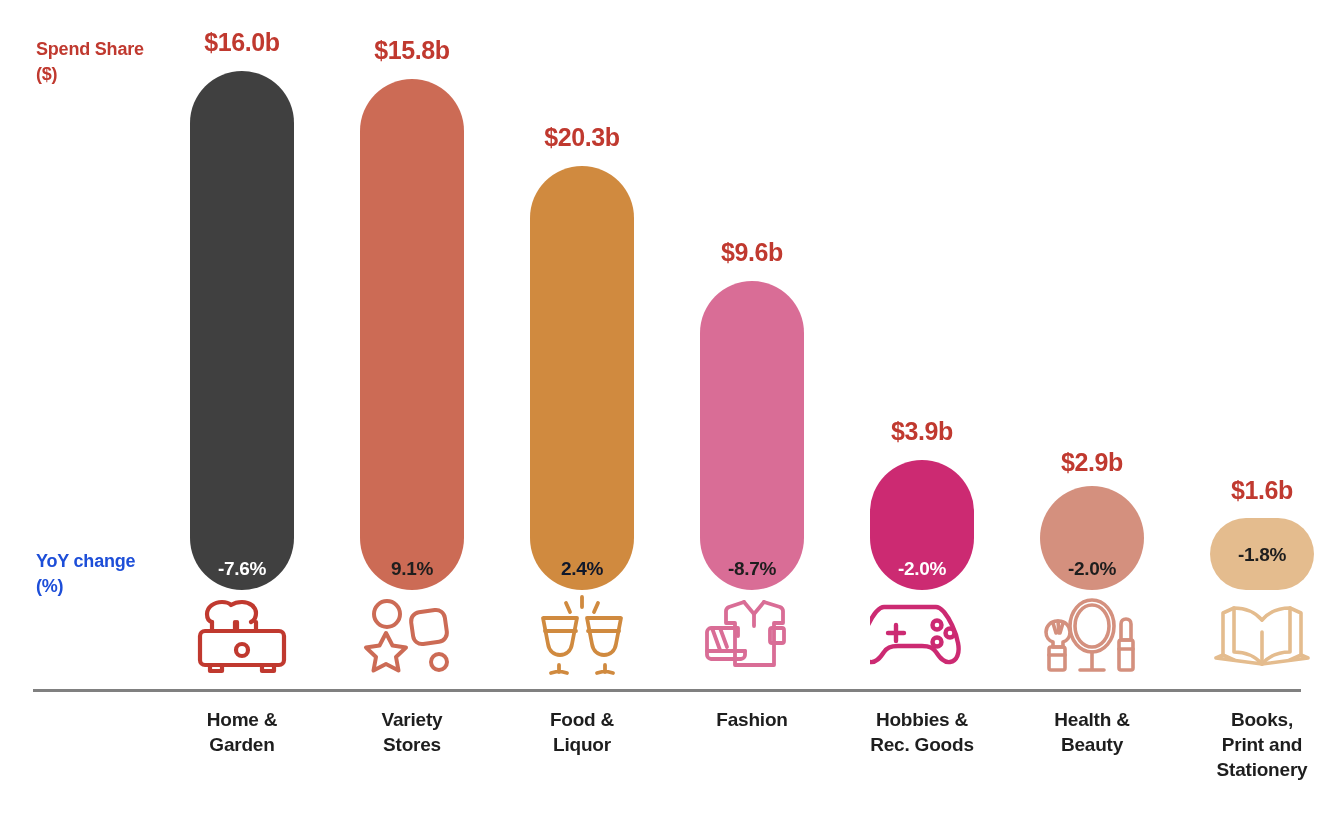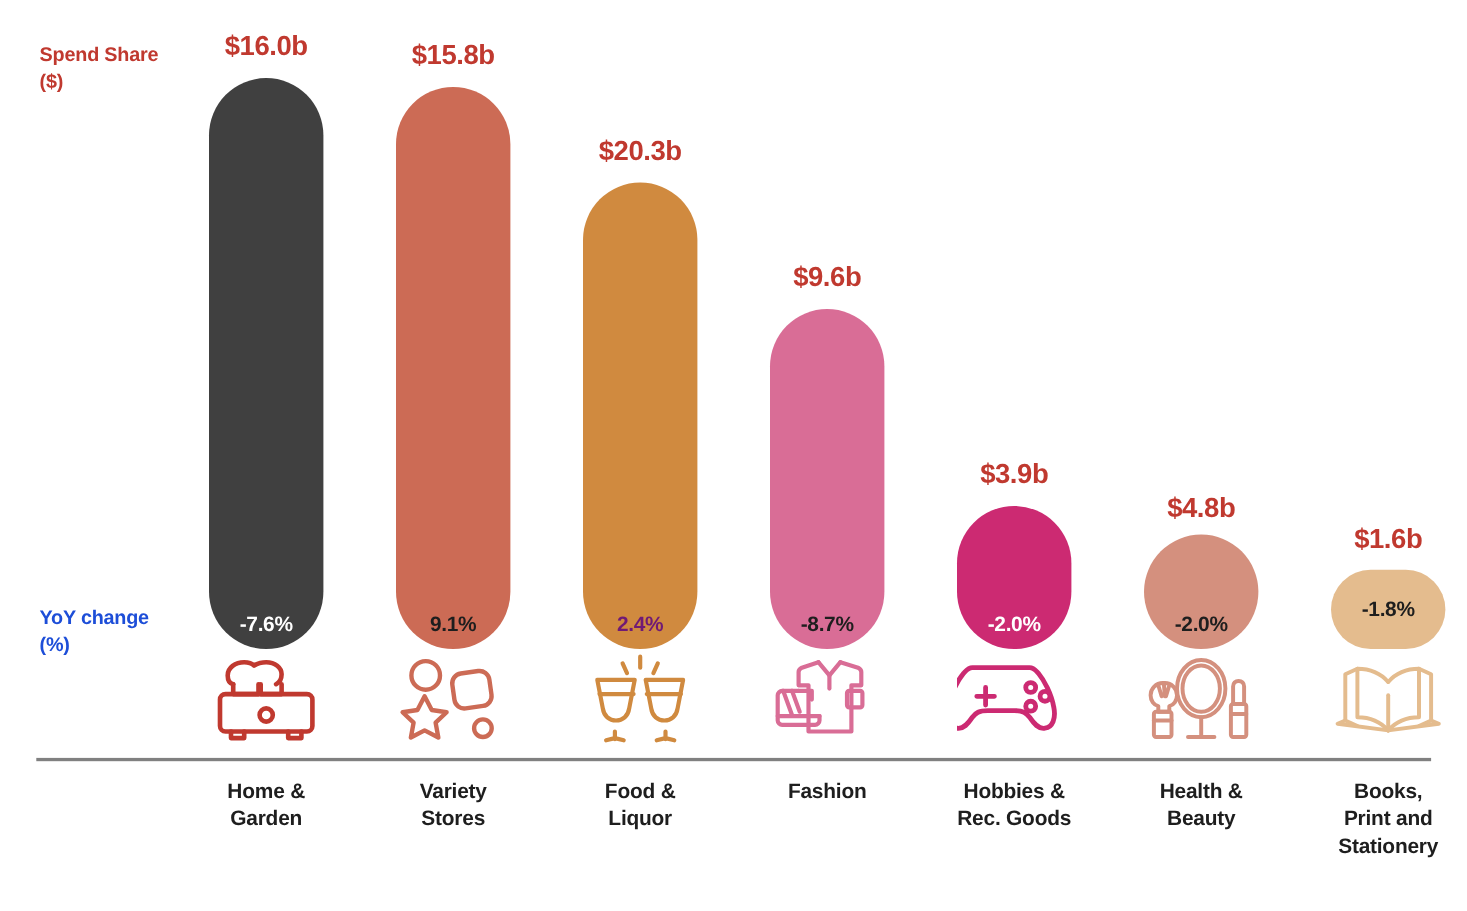--- a/index.html
+++ b/index.html
@@ -176,21 +176,21 @@
           <circle cx="79" cy="67" r="8"></circle>
         </svg>
       </div>
       <div class="cat-caption" style="left:0; width:164px;">Variety
 Stores</div>
     </div>
 
     <div class="column" style="left:340px; width:164px;">
       <div class="value-label" style="top:125px;">$20.3b</div>
       <div class="bar" style="top: 166px; height: 424px; width: 104px; background: rgb(208, 138, 63);">
-        <div class="pct-label pct-dark" style="color: #701a75;">2.4%</div>
+        <div class="pct-label pct-dark" style="color: #0f172a;">2.4%</div>
       </div>
       <div class="cat-icon">
         <svg width="104" height="82" viewBox="0 0 104 82" fill="none" stroke="#D08A3F" stroke-width="3.8" stroke-linecap="round" stroke-linejoin="round">
           <path d="M52 3v10M36 9l4 9M68 9l-4 9"></path>
           <path d="M13 24h34l-5 26c-1 7-6 11-12 11s-11-4-12-11z"></path>
           <path d="M15 37h31"></path>
           <path d="M29 71v7M21 79l8-2 8 2"></path>
           <path d="M91 24H57l5 26c1 7 6 11 12 11s11-4 12-11z"></path>
           <path d="M89 37H58"></path>
           <path d="M75 71v7M67 79l8-2 8 2"></path>
@@ -232,21 +232,21 @@
           <circle cx="67" cy="28" r="4.5"></circle>
           <circle cx="80" cy="36" r="4.5"></circle>
           <circle cx="67" cy="45" r="4.5"></circle>
         </svg>
       </div>
       <div class="cat-caption" style="left:0; width:164px;">Hobbies &amp;
 Rec. Goods</div>
     </div>
 
     <div class="column" style="left:850px; width:164px;">
-      <div class="value-label" style="top:450px;">$4.8b</div>
+      <div class="value-label" style="top:450px;">$2.9b</div>
       <div class="bar" style="top: 486px; height: 104px; width: 104px; background: rgb(212, 144, 126);">
         <div class="pct-label pct-dark" style="color: rgb(30, 30, 30);">-2.0%</div>
       </div>
       <div class="cat-icon">
         <svg width="104" height="80" viewBox="0 0 104 80" fill="none" stroke="#D4907E" stroke-width="3.6" stroke-linecap="round" stroke-linejoin="round">
           <ellipse cx="52" cy="31" rx="22" ry="26"></ellipse>
           <ellipse cx="52" cy="31" rx="17" ry="21"></ellipse>
           <path d="M52 57v17M40 75h24"></path>
           <path d="M17 26c-6 0-11 5-11 11 0 5 3 9 7 10v5h10v-5c4-1 7-5 7-10 0-6-5-11-11-11z"></path>
           <path d="M13 28l3 10M18 26l1 12M23 28l-3 10"></path>

